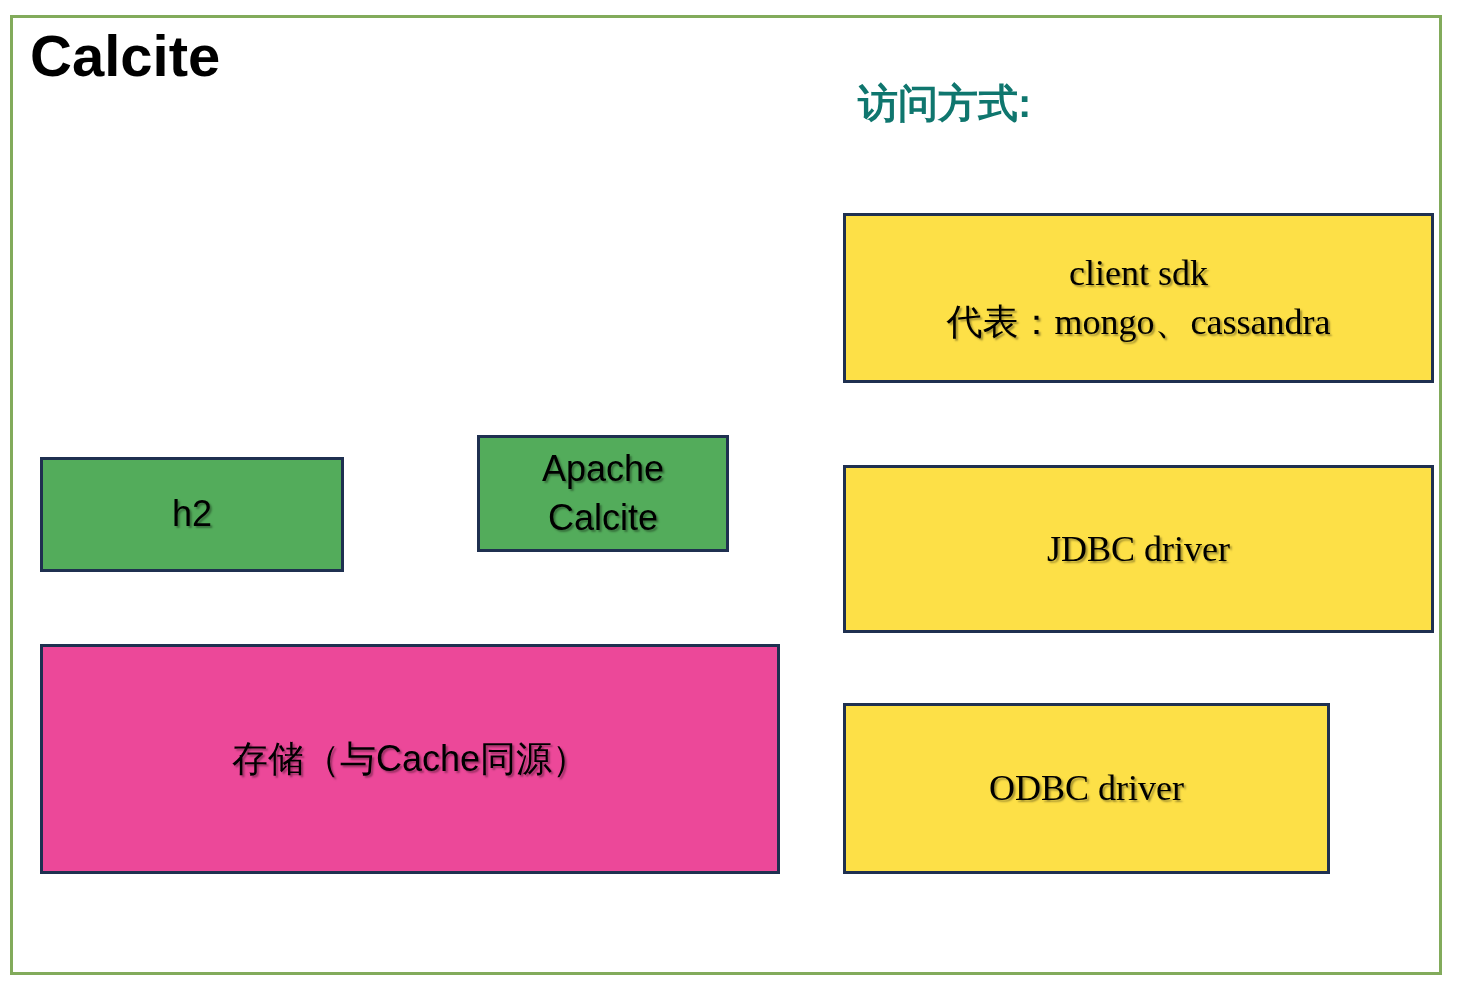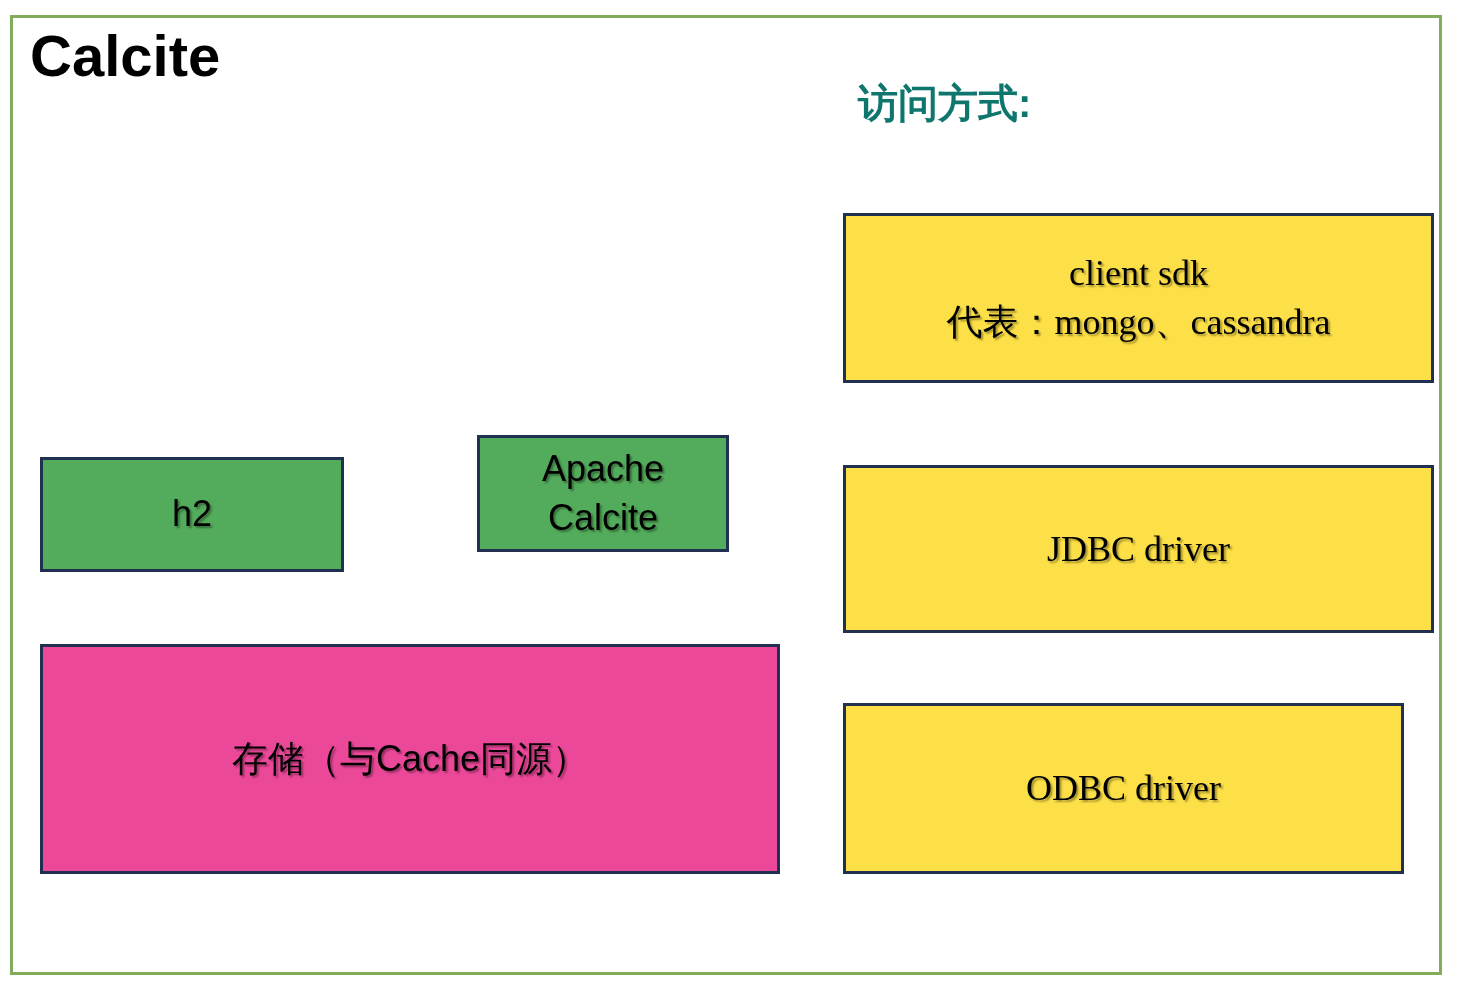--- a/index.html
+++ b/index.html
@@ -69,21 +69,21 @@
   .node-storage {
     left: 40px; top: 644px; width: 740px; height: 230px;
   }
   .node-client-sdk {
     left: 843px; top: 213px; width: 591px; height: 170px;
   }
   .node-jdbc {
     left: 843px; top: 465px; width: 591px; height: 168px;
   }
   .node-odbc {
-    left: 843px; top: 703px; width: 561px; height: 171px;
+    left: 843px; top: 703px; width: 487px; height: 171px;
   }
 </style>
 </head>
 <body>
 
 <div class="canvas">
 
   <div class="outer-frame"></div>
 
   <div class="diagram-title">Calcite</div>

